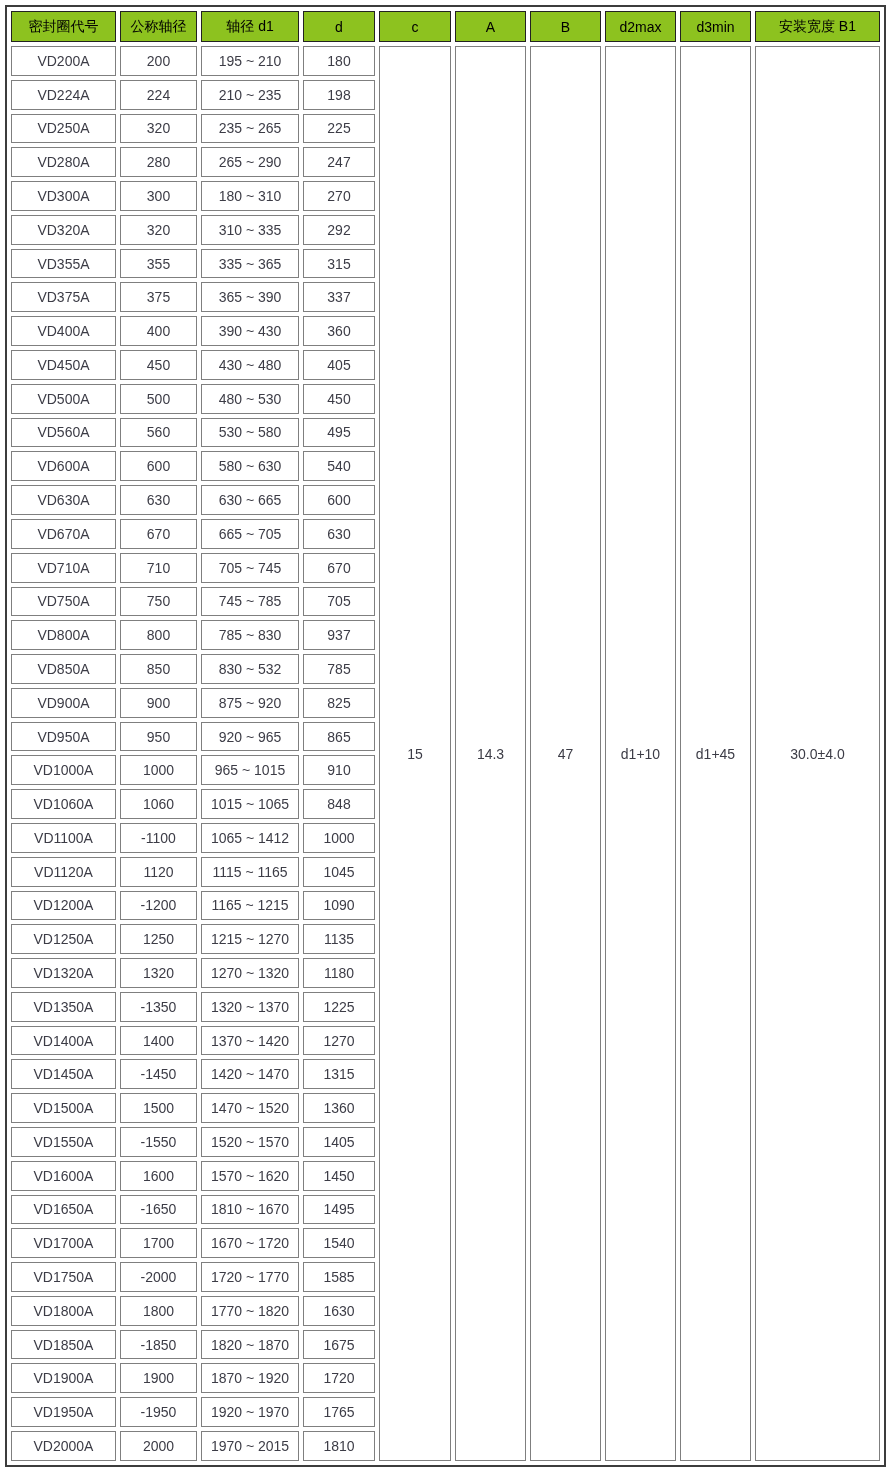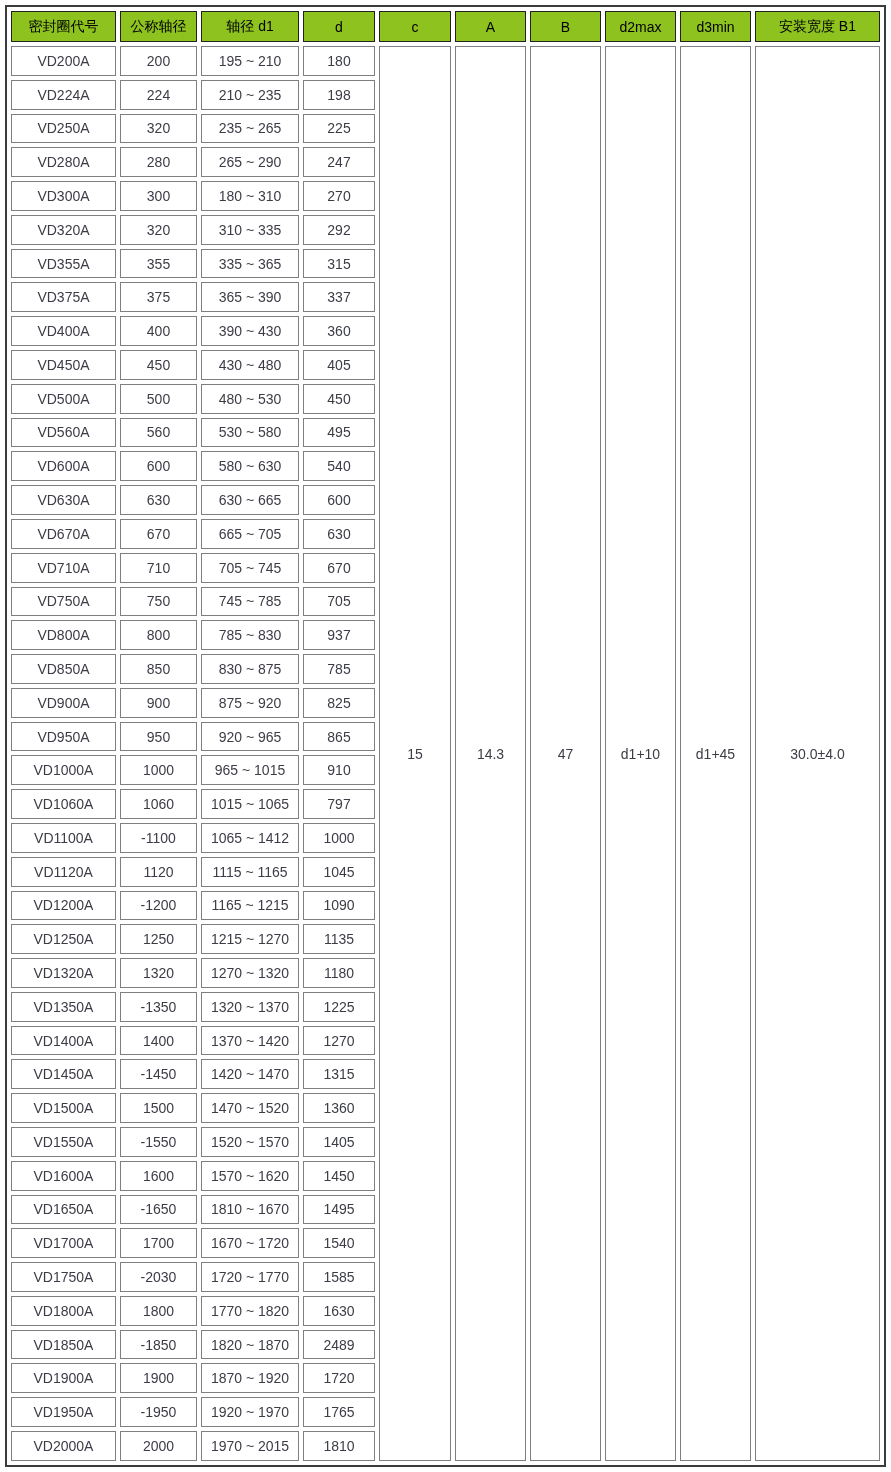--- a/index.html
+++ b/index.html
@@ -191,21 +191,21 @@
         </tr>
         <tr>
           <td>VD800A</td>
           <td>800</td>
           <td>785 ~ 830</td>
           <td>937</td>
         </tr>
         <tr>
           <td>VD850A</td>
           <td>850</td>
-          <td>830 ~ 875</td>
+          <td>830 ~ 532</td>
           <td>785</td>
         </tr>
         <tr>
           <td>VD900A</td>
           <td>900</td>
           <td>875 ~ 920</td>
           <td>825</td>
         </tr>
         <tr>
           <td>VD950A</td>
@@ -216,21 +216,21 @@
         <tr>
           <td>VD1000A</td>
           <td>1000</td>
           <td>965 ~ 1015</td>
           <td>910</td>
         </tr>
         <tr>
           <td>VD1060A</td>
           <td>1060</td>
           <td>1015 ~ 1065</td>
-          <td>797</td>
+          <td>848</td>
         </tr>
         <tr>
           <td>VD1100A</td>
           <td>-1100</td>
           <td>1065 ~ 1412</td>
           <td>1000</td>
         </tr>
         <tr>
           <td>VD1120A</td>
           <td>1120</td>
@@ -298,35 +298,35 @@
           <td>1495</td>
         </tr>
         <tr>
           <td>VD1700A</td>
           <td>1700</td>
           <td>1670 ~ 1720</td>
           <td>1540</td>
         </tr>
         <tr>
           <td>VD1750A</td>
-          <td>-2030</td>
+          <td>-2000</td>
           <td>1720 ~ 1770</td>
           <td>1585</td>
         </tr>
         <tr>
           <td>VD1800A</td>
           <td>1800</td>
           <td>1770 ~ 1820</td>
           <td>1630</td>
         </tr>
         <tr>
           <td>VD1850A</td>
           <td>-1850</td>
           <td>1820 ~ 1870</td>
-          <td>2489</td>
+          <td>1675</td>
         </tr>
         <tr>
           <td>VD1900A</td>
           <td>1900</td>
           <td>1870 ~ 1920</td>
           <td>1720</td>
         </tr>
         <tr>
           <td>VD1950A</td>
           <td>-1950</td>

